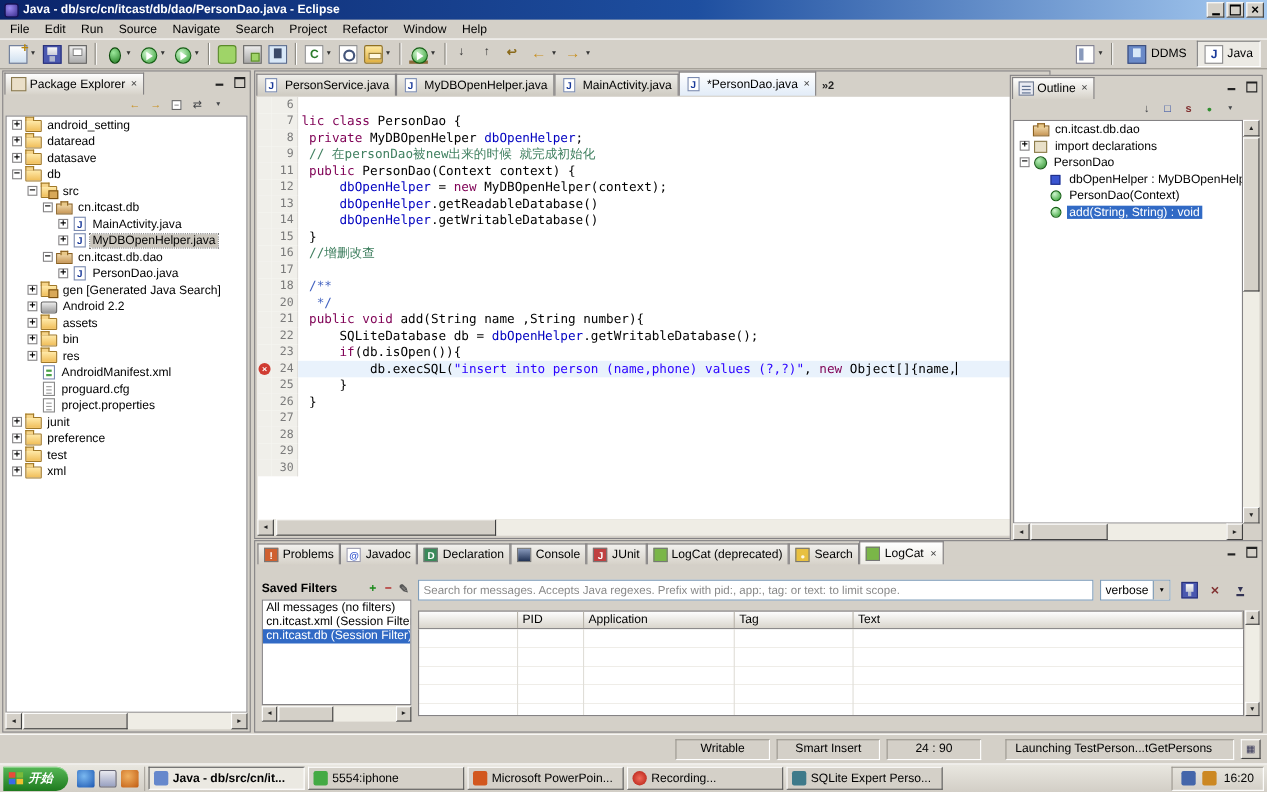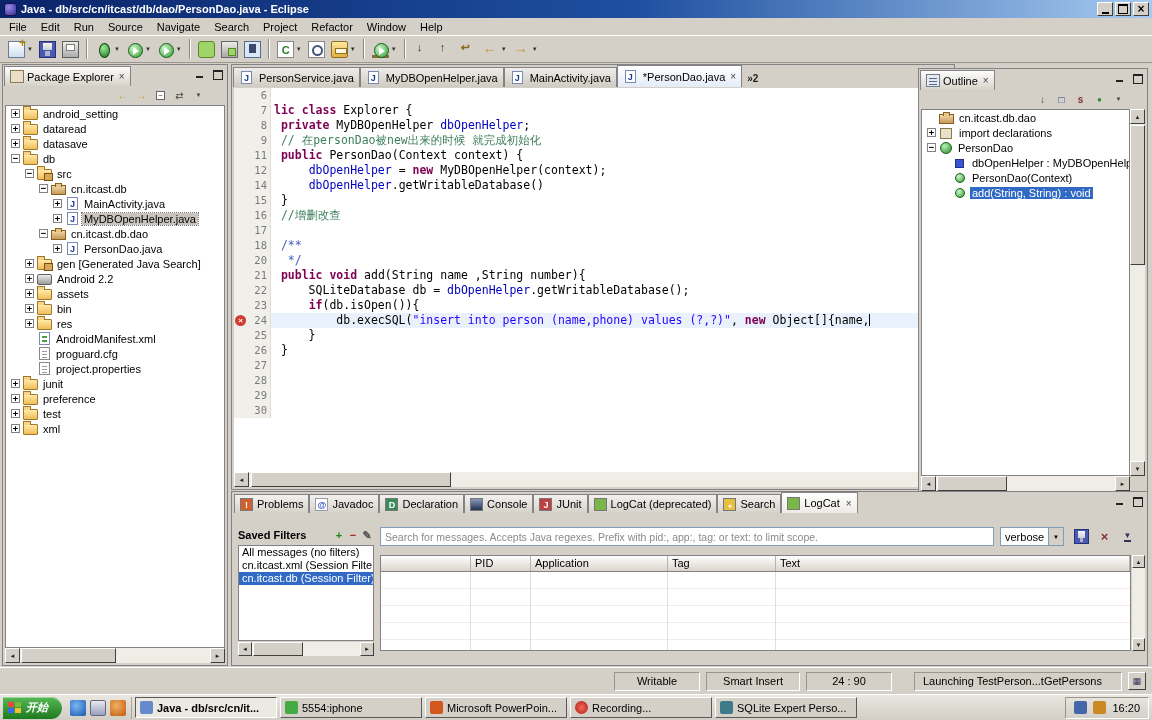--- a/index.html
+++ b/index.html
@@ -141,21 +141,21 @@
   .cline{display:flex;height:15px;line-height:15px}
   .marker{width:13px;flex:none;background:#F0EFEA;position:relative}
   .err-ico{position:absolute;left:1px;top:2px;width:11px;height:11px;border-radius:50%;background:#D03C32;
     color:#FFF;font:bold 8px/11px "Liberation Sans",sans-serif;text-align:center}
   .err-ico::before{content:"×"}
   .lnum{width:24px;flex:none;text-align:right;padding-right:3px;color:#7A7A7A;background:#F0EFEA;
     border-right:1px solid #E0DEDA;font:10.5px/15px "DejaVu Sans Mono",monospace}
   .ltext{flex:1;white-space:pre;font:11.5px/15px "DejaVu Sans Mono",monospace;padding-left:3px}
   .cur .ltext{background:#E9F2FC}
   .caret{display:inline-block;width:1px;height:12px;background:#000;vertical-align:-2px}
-  .k{color:#7F0055;font-weight:bold}
+  .k{color:#7F0055;font-weight:normal}
   .s{color:#2A00FF}
   .c{color:#3F7F5F}
   .j{color:#3F5FBF}
   .f{color:#0000C0}
   .p{color:#000}
 
   
   .vscroll,.hscroll{position:absolute;background:#EFEDE5}
   .sbtn{position:absolute;width:15px;height:15px;background:#D4D0C8;border:1px solid;border-color:#FFF #404040 #404040 #FFF;
     display:flex;align-items:center;justify-content:center;font-size:6px;color:#222}
@@ -343,20 +343,35 @@
         </span>
         <span class="tbtn">
           <span class="tbico g-back"></span>
           <span class="dd"></span>
         </span>
         <span class="tbtn">
           <span class="tbico g-forward"></span>
           <span class="dd"></span>
         </span>
       </div>
+    <div class="persp">
+      <span class="tbtn">
+          <span class="tbico g-persp"></span>
+          <span class="dd"></span>
+        </span>
+      <span class="tb-sep"></span>
+    <span class="pbtn">
+          <span class="tbico g-ddms"></span>
+          <span class="plabel">DDMS</span>
+        </span>
+        <span class="pbtn active">
+          <span class="tbico g-java"></span>
+          <span class="plabel">Java</span>
+        </span>
+      </div>
   </div>
 
   <div class="view" style="left:2px;top:64px;width:226px;height:602px">
     <div class="vtabbar">
       <span class="vtab">
         <span class="ico-view"></span>
         <span>Package Explorer</span>
         <span class="vclose"></span>
       </span>
       <span class="vminmax">
@@ -518,41 +533,46 @@
     <div class="ebody">
       <div>
           <div class="cline">
             <span class="marker"></span>
             <span class="lnum">6</span>
             <span class="ltext"></span>
           </div>
           <div class="cline">
             <span class="marker"></span>
             <span class="lnum">7</span>
-            <span class="ltext"><span class="k">lic</span><span class="p"> </span><span class="k">class</span><span class="p"> Explorer {</span></span>
+            <span class="ltext"><span class="k">lic</span><span class="p"> </span><span class="k">class</span><span class="p"> PersonDao {</span></span>
           </div>
           <div class="cline">
             <span class="marker"></span>
             <span class="lnum">8</span>
             <span class="ltext"><span class="p"> </span><span class="k">private</span><span class="p"> MyDBOpenHelper </span><span class="f">dbOpenHelper</span><span class="p">;</span></span>
           </div>
           <div class="cline">
             <span class="marker"></span>
             <span class="lnum">9</span>
             <span class="ltext"><span class="c"> // 在personDao被new出来的时候 就完成初始化</span></span>
           </div>
           <div class="cline">
             <span class="marker"></span>
             <span class="lnum">11</span>
             <span class="ltext"><span class="p"> </span><span class="k">public</span><span class="p"> PersonDao(Context context) {</span></span>
           </div>
           <div class="cline">
             <span class="marker"></span>
             <span class="lnum">12</span>
             <span class="ltext"><span class="p">     </span><span class="f">dbOpenHelper</span><span class="p"> = </span><span class="k">new</span><span class="p"> MyDBOpenHelper(context);</span></span>
+          </div>
+          <div class="cline">
+            <span class="marker"></span>
+            <span class="lnum">13</span>
+            <span class="ltext"><span class="p">     </span><span class="f">dbOpenHelper</span><span class="p">.getReadableDatabase()</span></span>
           </div>
           <div class="cline">
             <span class="marker"></span>
             <span class="lnum">14</span>
             <span class="ltext"><span class="p">     </span><span class="f">dbOpenHelper</span><span class="p">.getWritableDatabase()</span></span>
           </div>
           <div class="cline">
             <span class="marker"></span>
             <span class="lnum">15</span>
             <span class="ltext"><span class="p"> }</span></span>

